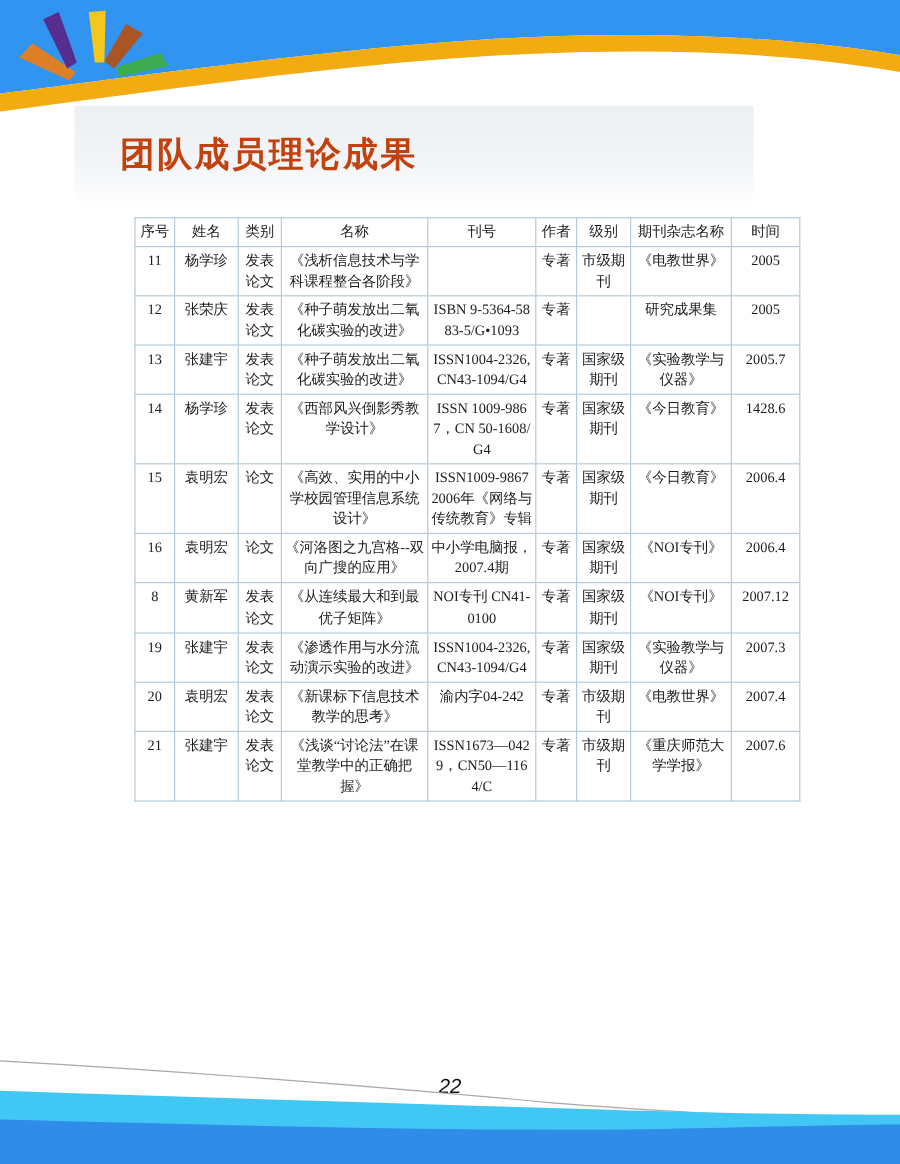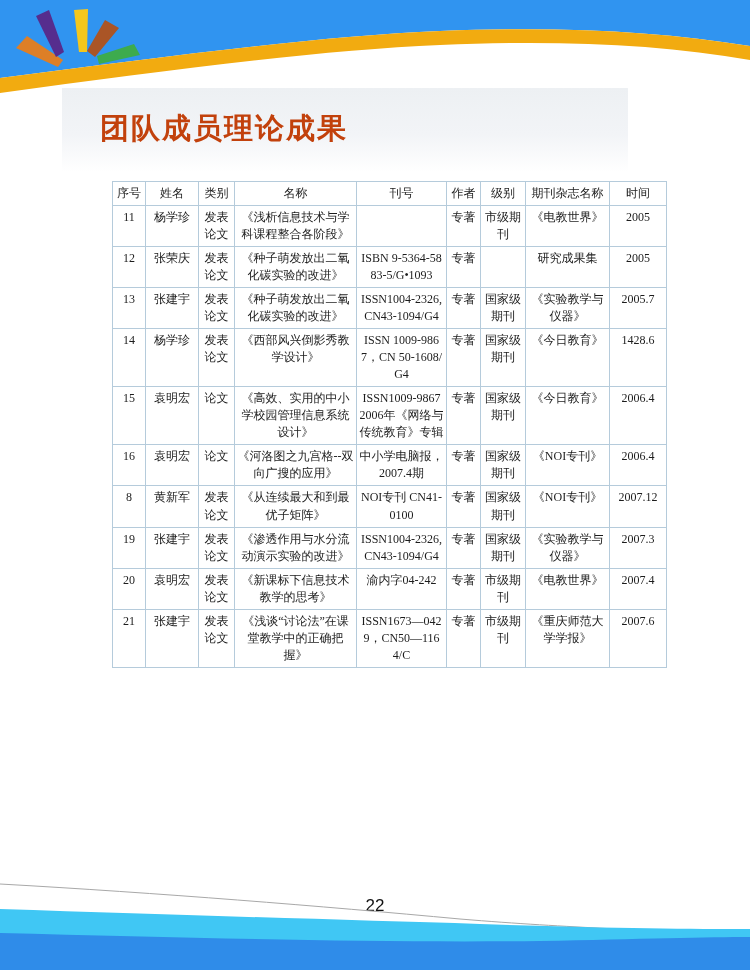--- a/index.html
+++ b/index.html
@@ -36,21 +36,21 @@
     word-break:break-all;
     background:#ffffff;
     font-weight:normal;
   }
   
   .footer-waves{position:absolute;left:0;top:875px;width:750px;height:95px;}
   .page-number{
     position:absolute;left:345px;top:896px;width:60px;
     text-align:center;
     font-family:"Liberation Sans","DejaVu Sans",sans-serif;
-    font-size:17px;color:#111;
+    font-size:17px;color:#111;font-style:italic;
   }
 </style>
 </head>
 <body>
 
 <div class="banner">
   <svg width="750" height="110" viewBox="0 0 750 110">
     <path d="M0,0 H750 V46 C660,31 555,26 440,31 C320,36 160,57 0,78 Z" fill="#3094f0"></path>
     <path d="M0,78 C160,57 320,36 440,31 C555,26 660,31 750,46 L750,60 C660,44 555,40 440,45 C320,50 160,71 0,93 Z" fill="#f2ab10"></path>
     <g>

